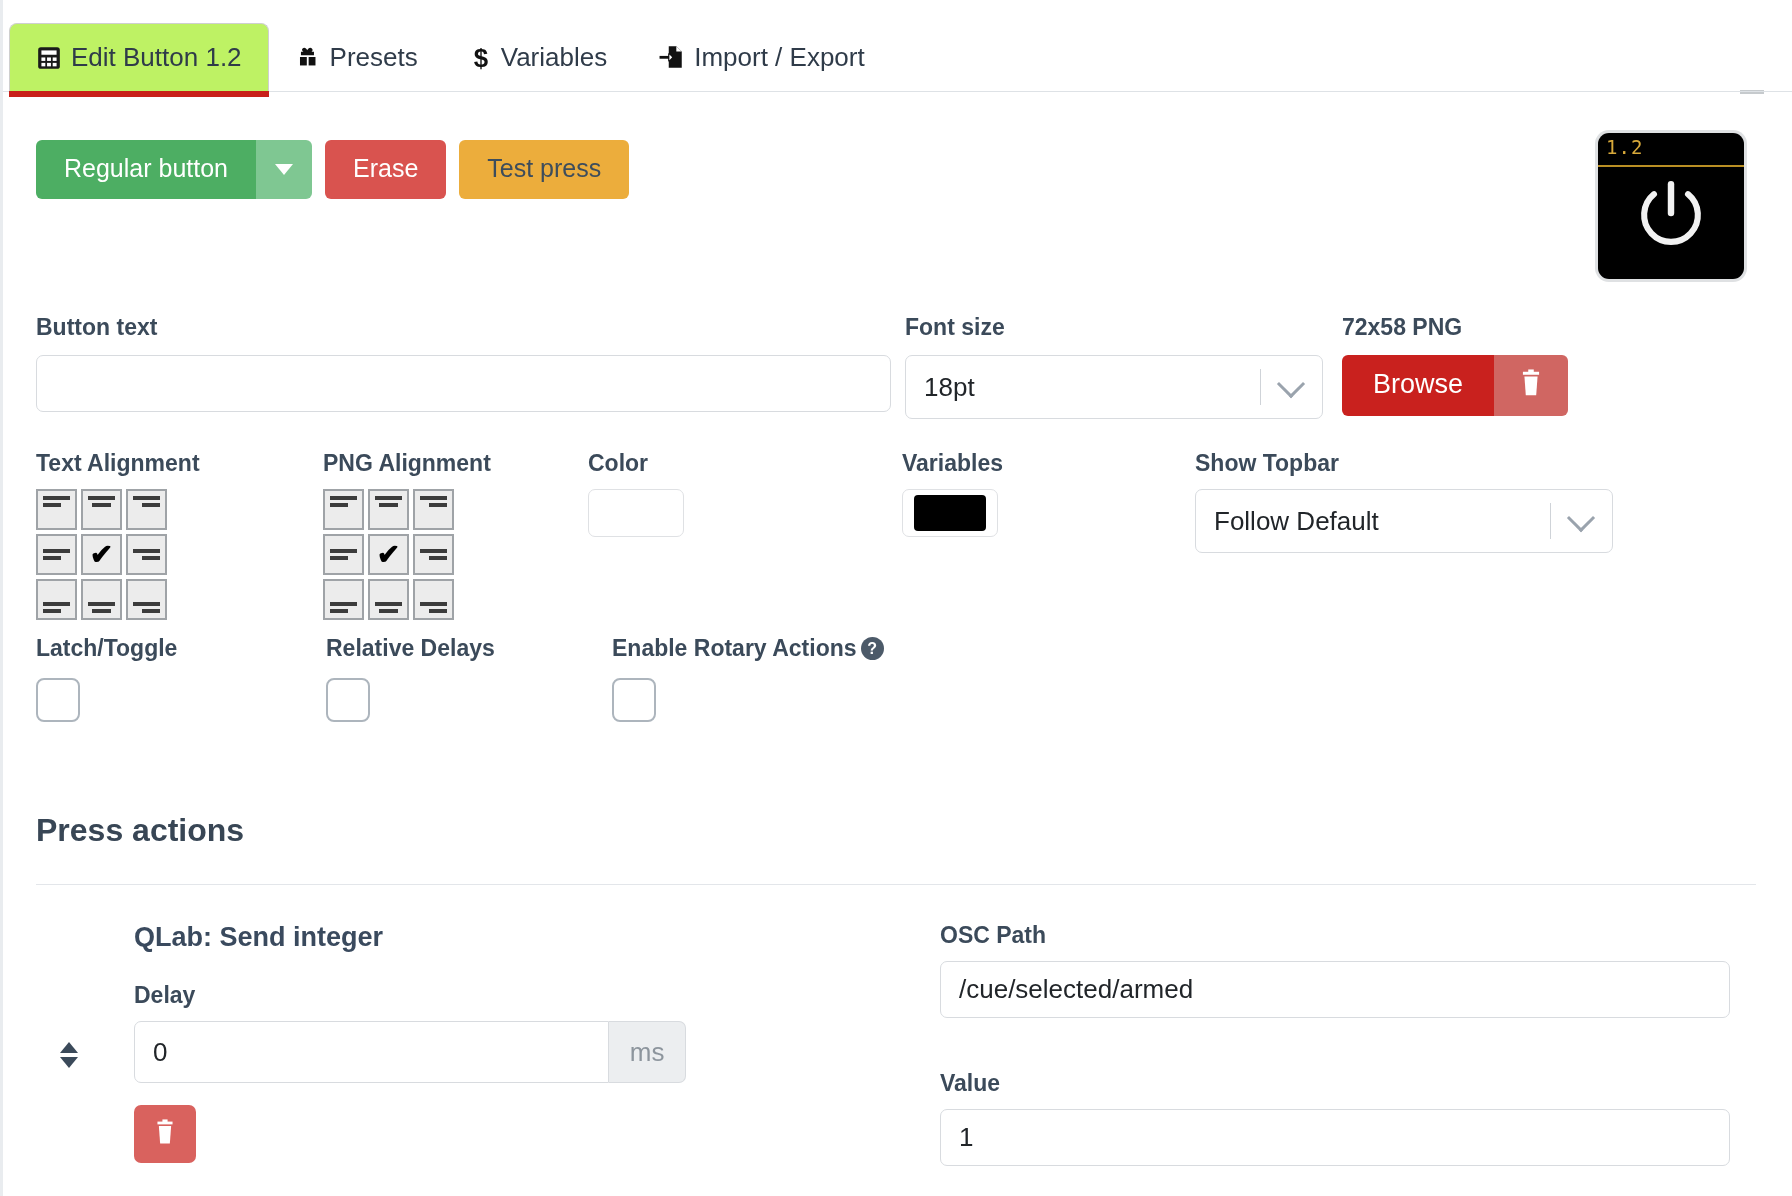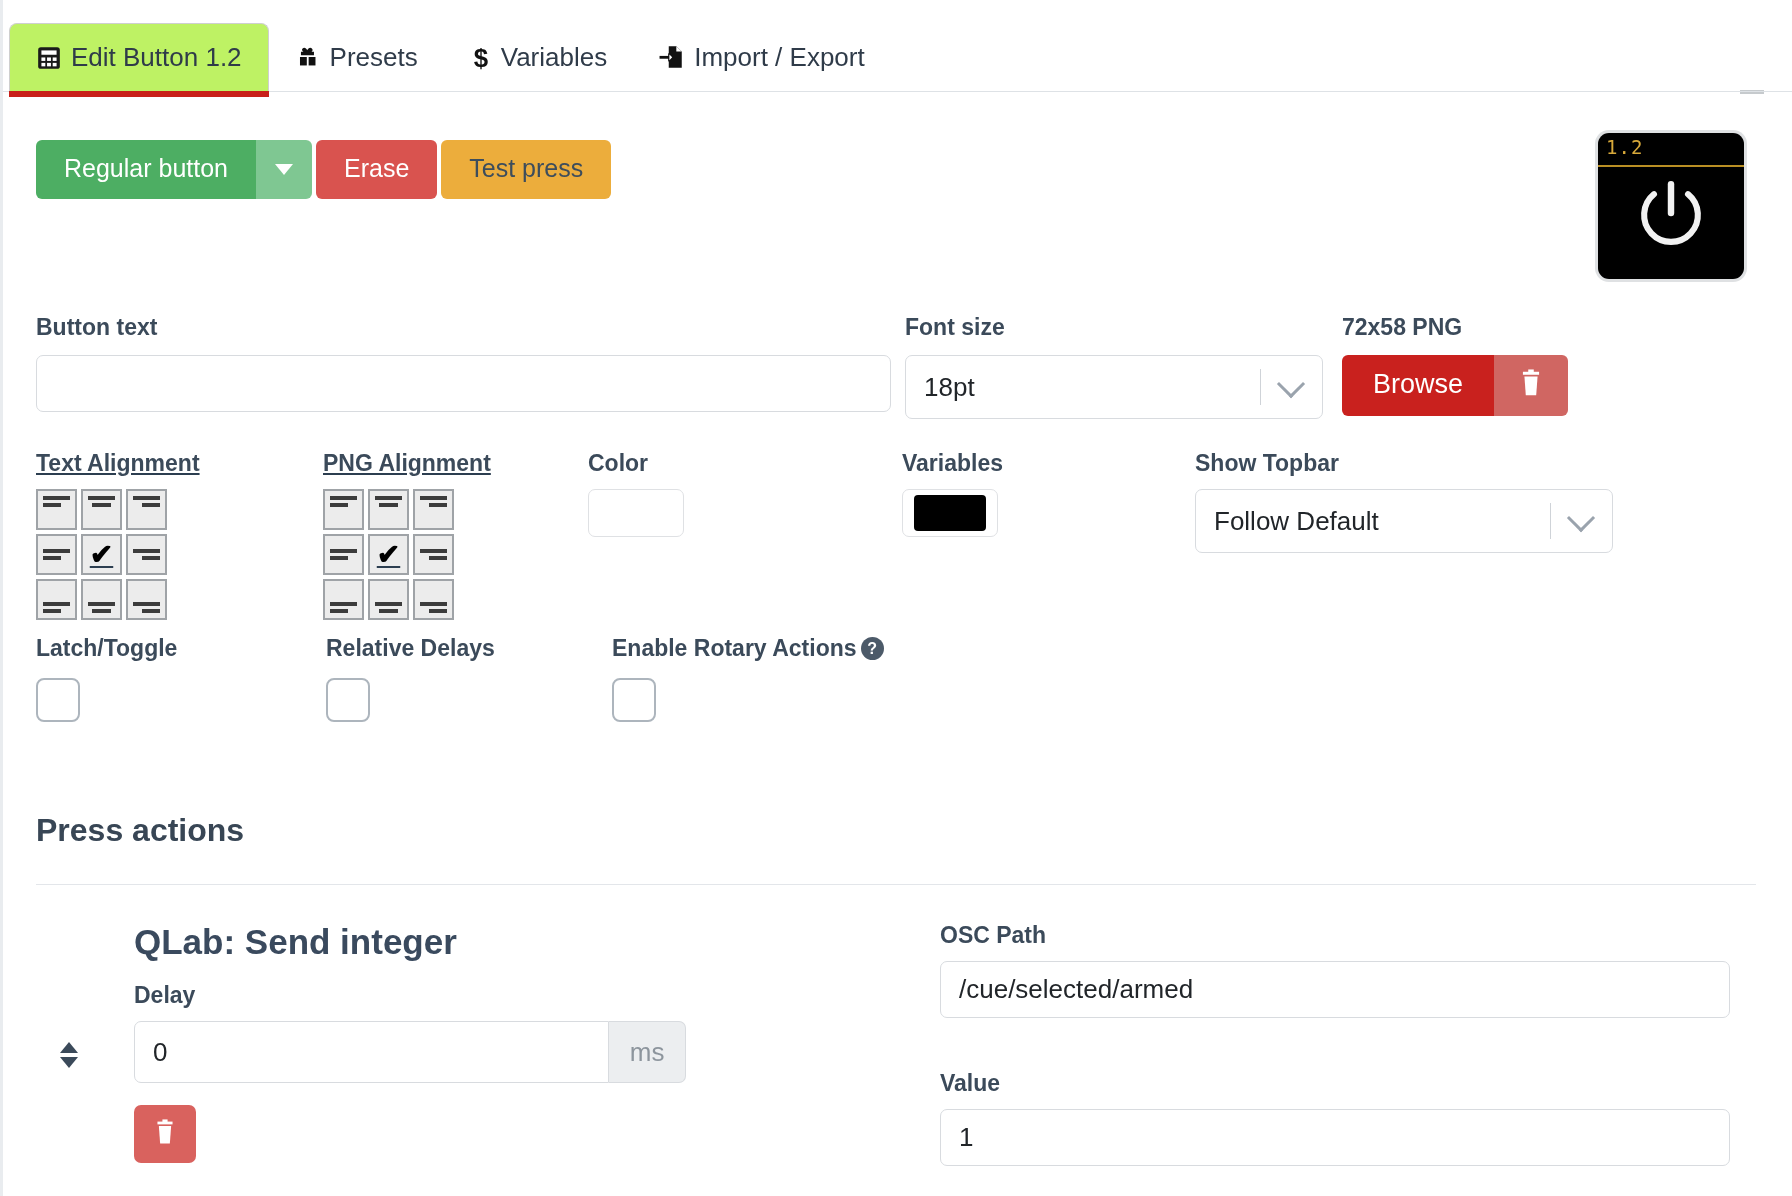--- a/index.html
+++ b/index.html
@@ -39,21 +39,21 @@
     margin-left:6px;
   }
   .tab.active::after {
     content:""; position:absolute; left:-1px; right:-1px; bottom:-6px;
     height:6px; background:#c8201a;
   }
   .tab .ticon { display:inline-flex; align-items:center; justify-content:center; }
   .tab svg { display:block; }
 
   
-  .actionrow { position:absolute; left:36px; top:140px; display:flex; gap:4px; align-items:flex-start; }
+  .actionrow { position:absolute; left:36px; top:140px; display:flex; gap:13px; align-items:flex-start; }
   .splitbtn { display:flex; border-radius:6px; overflow:hidden; }
   .splitbtn .main {
     background:#4dae63; color:#fff; font-size:25px;
     padding:14px 28px 16px 28px; border:none; cursor:pointer;
     font-family:"Liberation Sans", sans-serif;
   }
   .splitbtn .caret {
     background:#7fc792; width:56px; border:none; cursor:pointer;
     display:flex; align-items:center; justify-content:center;
   }
@@ -119,21 +119,21 @@
     background:#c9211e; color:#fff; font-size:27px; border:none;
     padding:14px 24px 16px 24px; cursor:pointer; flex:1; text-align:center;
     font-family:"Liberation Sans", sans-serif;
   }
   .pnggroup .del {
     background:#d06662; border:none; width:74px; cursor:pointer;
     display:flex; align-items:center; justify-content:center;
   }
 
   
-  .alignblock { position:absolute;text-decoration:underline; }
+  .alignblock { position:absolute; }
   .alignblock .lbl { margin-bottom:12px; }
   .grid3 { display:grid; grid-template-columns:repeat(3,41px); grid-template-rows:repeat(3,41px); gap:4px; }
   .cell {
     background:#ececec; border:2px solid #9fa3a7; cursor:pointer;
     display:flex; flex-direction:column; padding:5px 5px;
   }
   .cell.vt { justify-content:flex-start; }
   .cell.vm { justify-content:center; }
   .cell.vb { justify-content:flex-end; }
   .cell .bars { display:flex; flex-direction:column; gap:3px; width:100%; }
@@ -173,21 +173,21 @@
     color:#fff; font-size:16px; font-weight:bold; display:inline-flex;
     align-items:center; justify-content:center; cursor:pointer;
   }
 
   
   .press-h {
     position:absolute; left:36px; top:812px; font-size:32px; font-weight:bold; color:#384655;
   }
   .press-rule { position:absolute; left:36px; top:884px; width:1720px; height:1px; background:#e3e6ea; }
 
-  .act-title { position:absolute; left:134px; top:922px; font-size:35px; font-weight:bold; color:#3a4a5e; }
+  .act-title { position:absolute; left:134px; top:922px; font-size:27px; font-weight:bold; color:#3a4a5e; }
 
   .drag-handle {
     position:absolute; left:60px; top:1042px; cursor:grab;
     display:flex; flex-direction:column; align-items:center; gap:4px;
   }
   .drag-handle i.up { width:0;height:0;border-left:9px solid transparent;border-right:9px solid transparent;border-bottom:11px solid #3b4a5a; }
   .drag-handle i.dn { width:0;height:0;border-left:9px solid transparent;border-right:9px solid transparent;border-top:11px solid #3b4a5a; }
 
   .delay-block { position:absolute; left:134px; top:982px; }
   .delay-block .lbl { margin-bottom:12px; }

